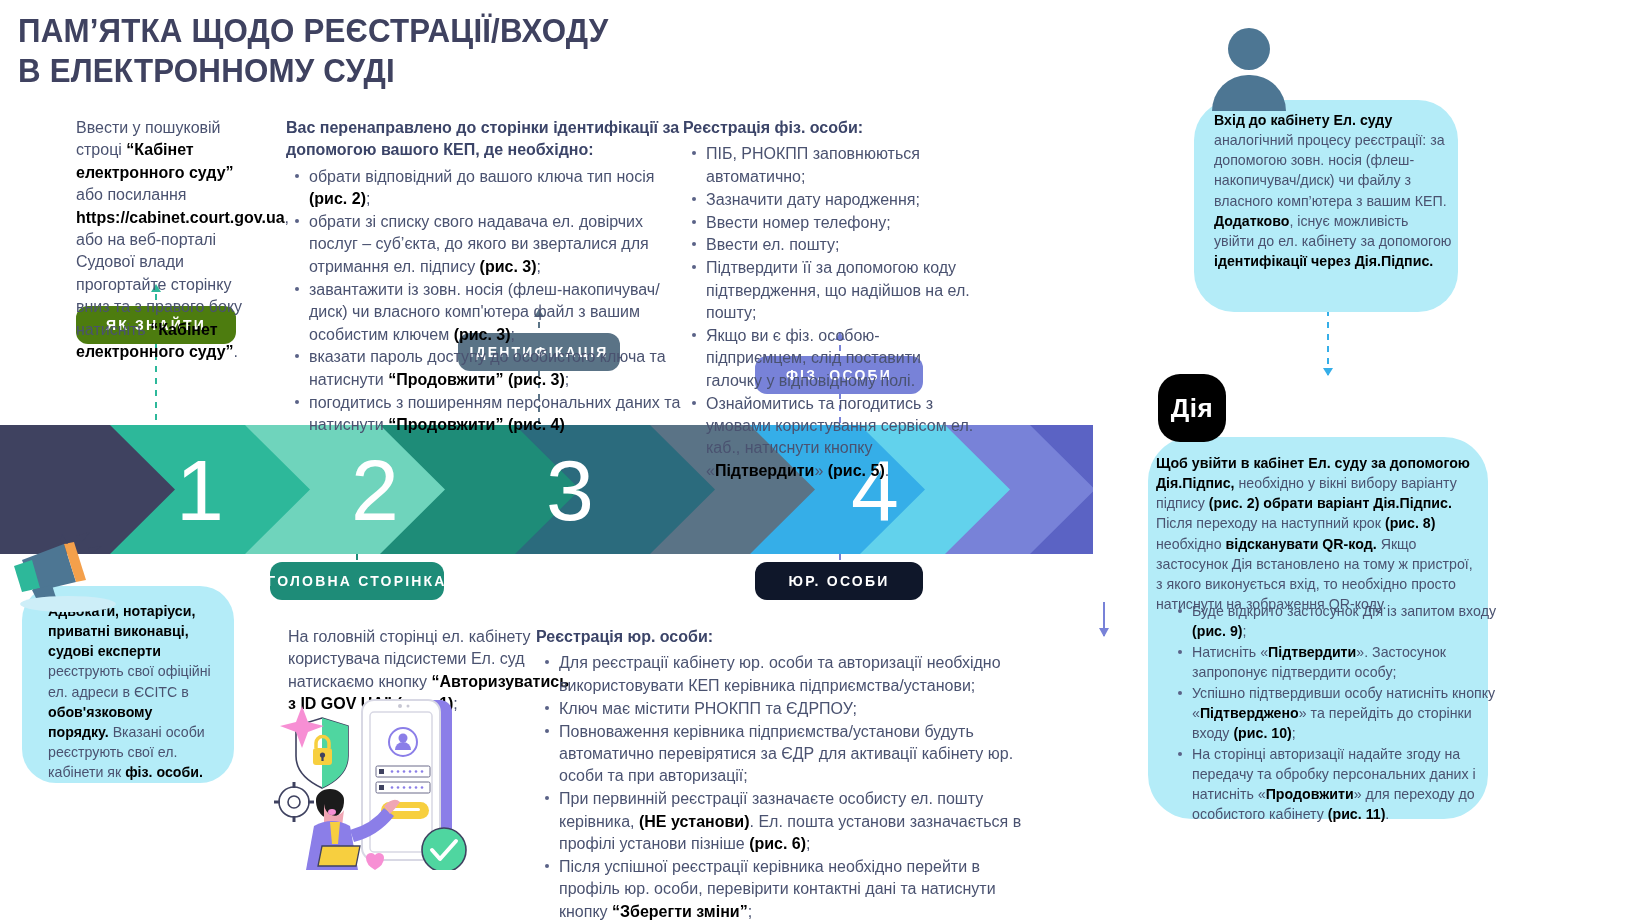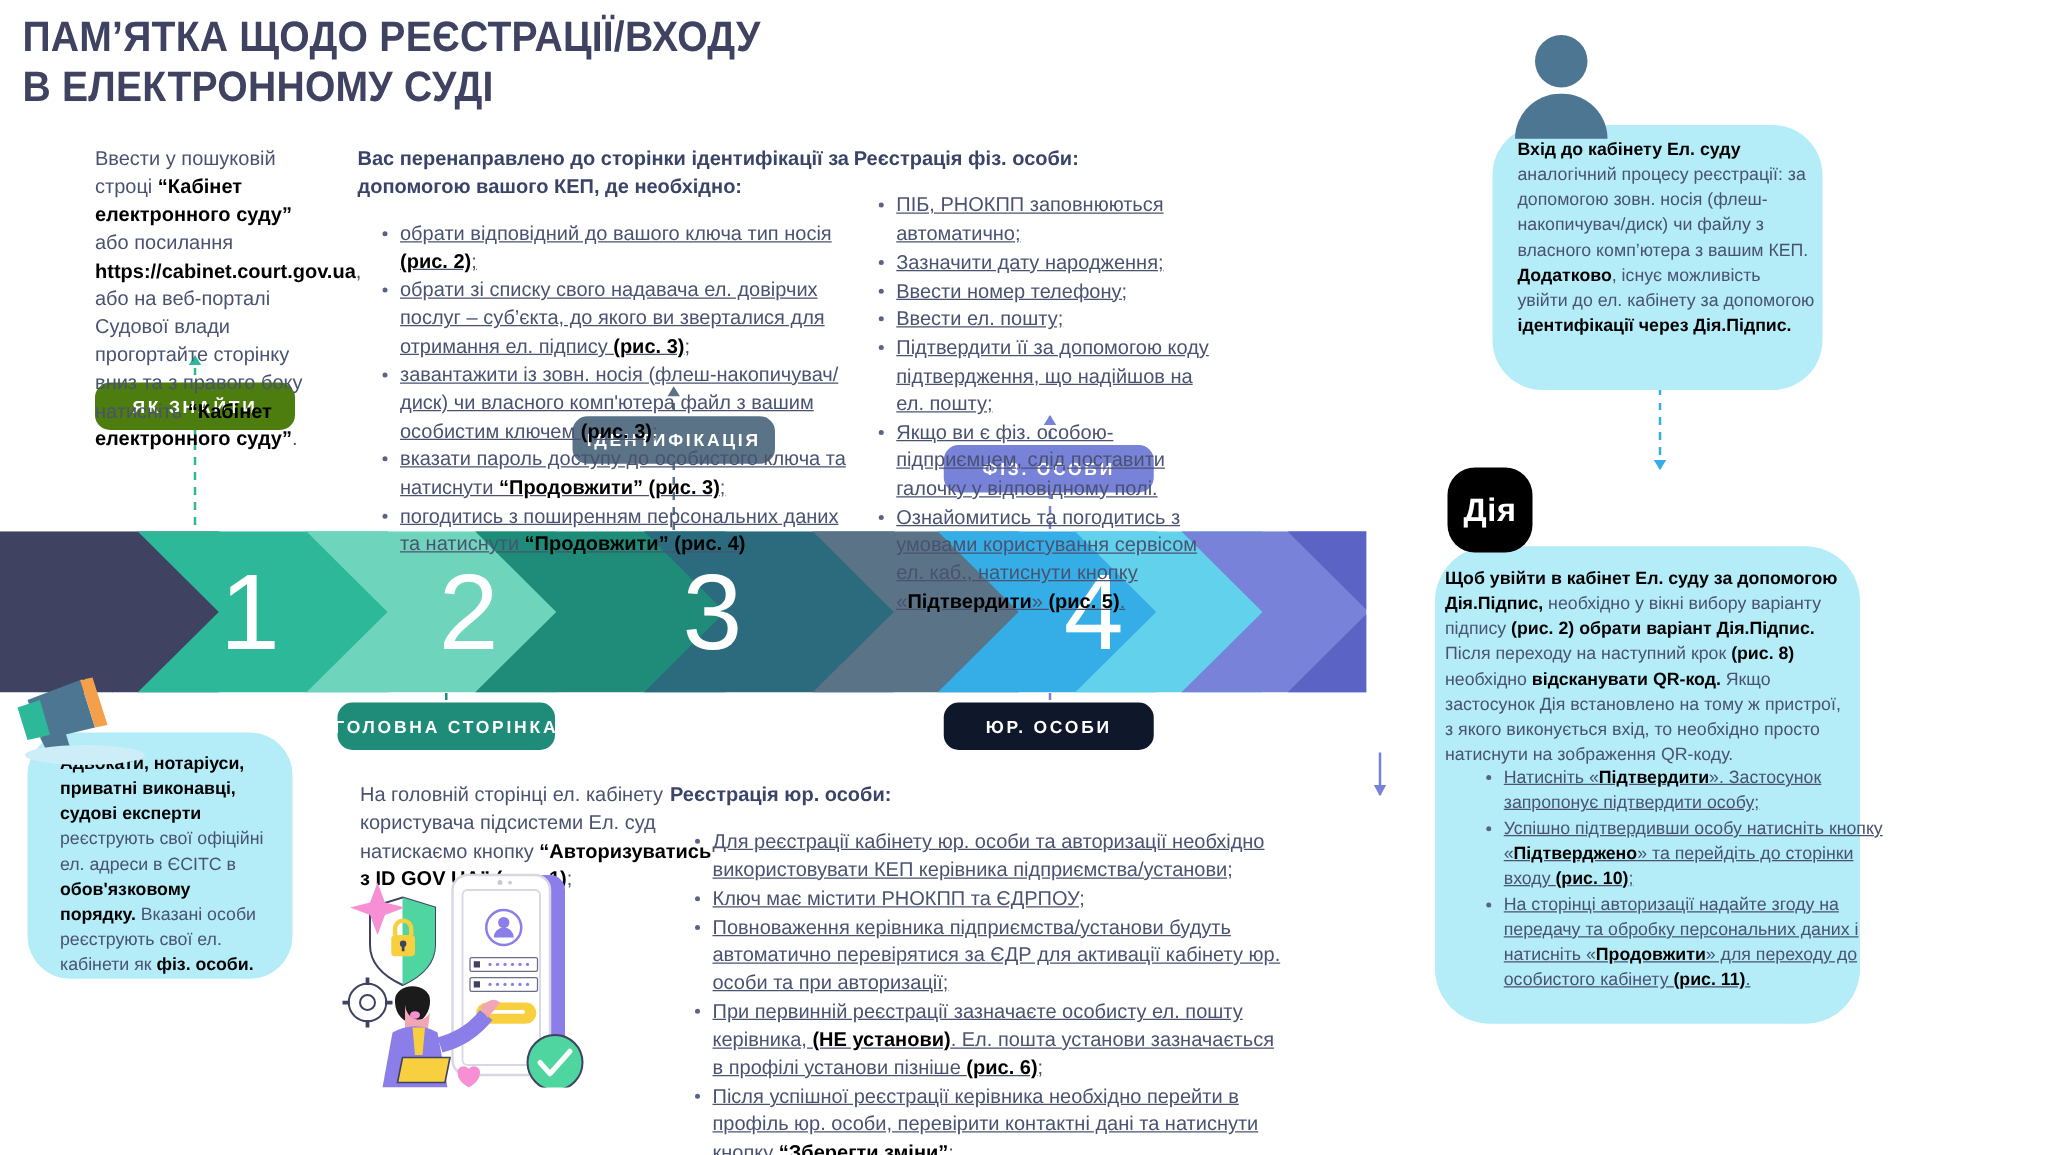--- a/index.html
+++ b/index.html
@@ -24,21 +24,21 @@
     color:#3F4260;
     transform:scaleX(0.92);
     transform-origin:left top;
     white-space:pre-line;
   }
 
   
   .txt{position:absolute;font-size:16px;line-height:1.40;color:#4a5270;}
   .txt b{color:#000000;font-weight:bold;}
   .txt .hd{font-weight:bold;color:#3b4468;display:block;}
-  ul.b{margin:15px;padding:0 0 0 17px;list-style:none;text-decoration:underline;}
+  ul.b{margin:4px;padding:0 0 0 17px;list-style:none;}
   ul.b li{position:relative;margin:0 0 0.5px 0;padding-left:2px;}
   ul.b li:before{
     content:"";position:absolute;left:-12px;top:8px;
     width:4px;height:4px;border-radius:50%;background:#5a6287;
   }
 
   
   .pill{
     position:absolute;
     border-radius:12px;
@@ -236,20 +236,21 @@
 
   <div class="av-head" style="left:1228px;top:28px;width:42px;height:42px;"></div>
   <div class="av-body" style="left:1212px;top:75px;width:74px;height:36px;"></div>
 
   <div class="card" style="left:1148px;top:437px;width:340px;height:382px;border-radius:44px;"></div>
   <div class="dia-logo" style="left:1158px;top:374px;width:68px;height:68px;">
     <span>Дія</span>
   </div>
   <div class="txt" style="left:1156px;top:453px;width:322px;font-size:14.2px;line-height:1.42;"><b>Щоб увійти в кабінет Ел. суду за допомогою Дія.Підпис,</b> необхідно у вікні вибору варіанту підпису <b>(рис. 2) обрати варіант Дія.Підпис.</b> Після переходу на наступний крок <b>(рис. 8)</b> необхідно <b>відсканувати QR-код.</b> Якщо застосунок Дія встановлено на тому ж пристрої, з якого виконується вхід, то необхідно просто натиснути на зображення QR-коду.</div>
   <ul class="b txt" style="left:1168px;top:597px;width:308px;font-size:14.2px;line-height:1.42;padding-left:18px;">
+      <li>Буде відкрито застосунок Дія із запитом входу <b>(рис. 9)</b>;</li>
       <li>Натисніть «<b>Підтвердити</b>». Застосунок запропонує підтвердити особу;</li>
       <li>Успішно підтвердивши особу натисніть кнопку «<b>Підтверджено</b>» та перейдіть до сторінки входу <b>(рис. 10)</b>;</li>
       <li>На сторінці авторизації надайте згоду на передачу та обробку персональних даних і натисніть «<b>Продовжити</b>» для переходу до особистого кабінету <b>(рис. 11)</b>.</li>
     </ul>
 
   <svg style="position:absolute;left:258px;top:690px;width:220px;height:180px;" viewBox="0 0 220 180">
 
     <rect x="122" y="10" width="72" height="160" rx="12" fill="#8b7ee8"></rect>
 
     <rect x="104" y="10" width="78" height="160" rx="12" fill="#ffffff" stroke="#d8d8e4" stroke-width="2"></rect>

